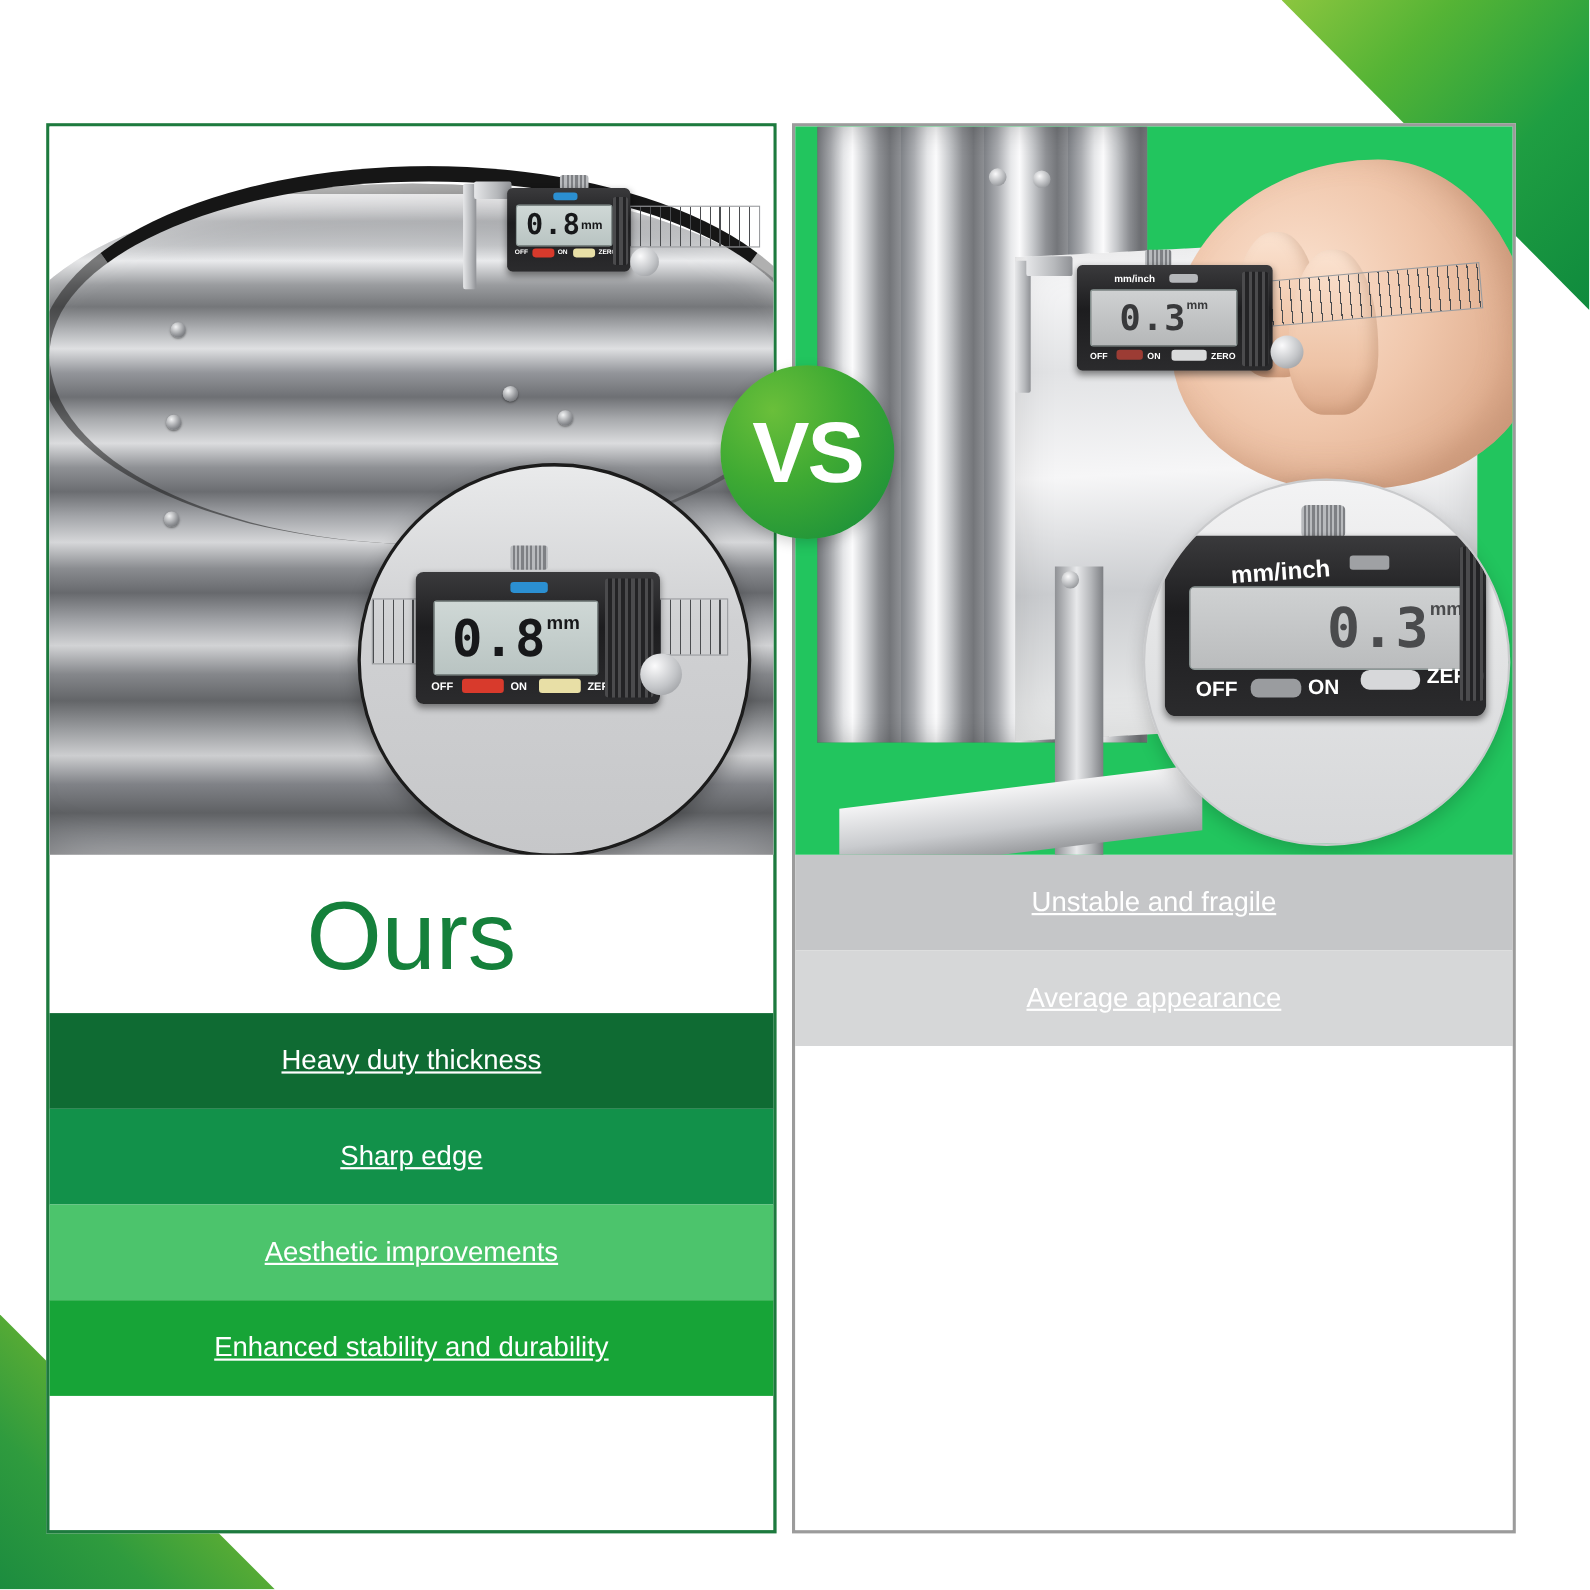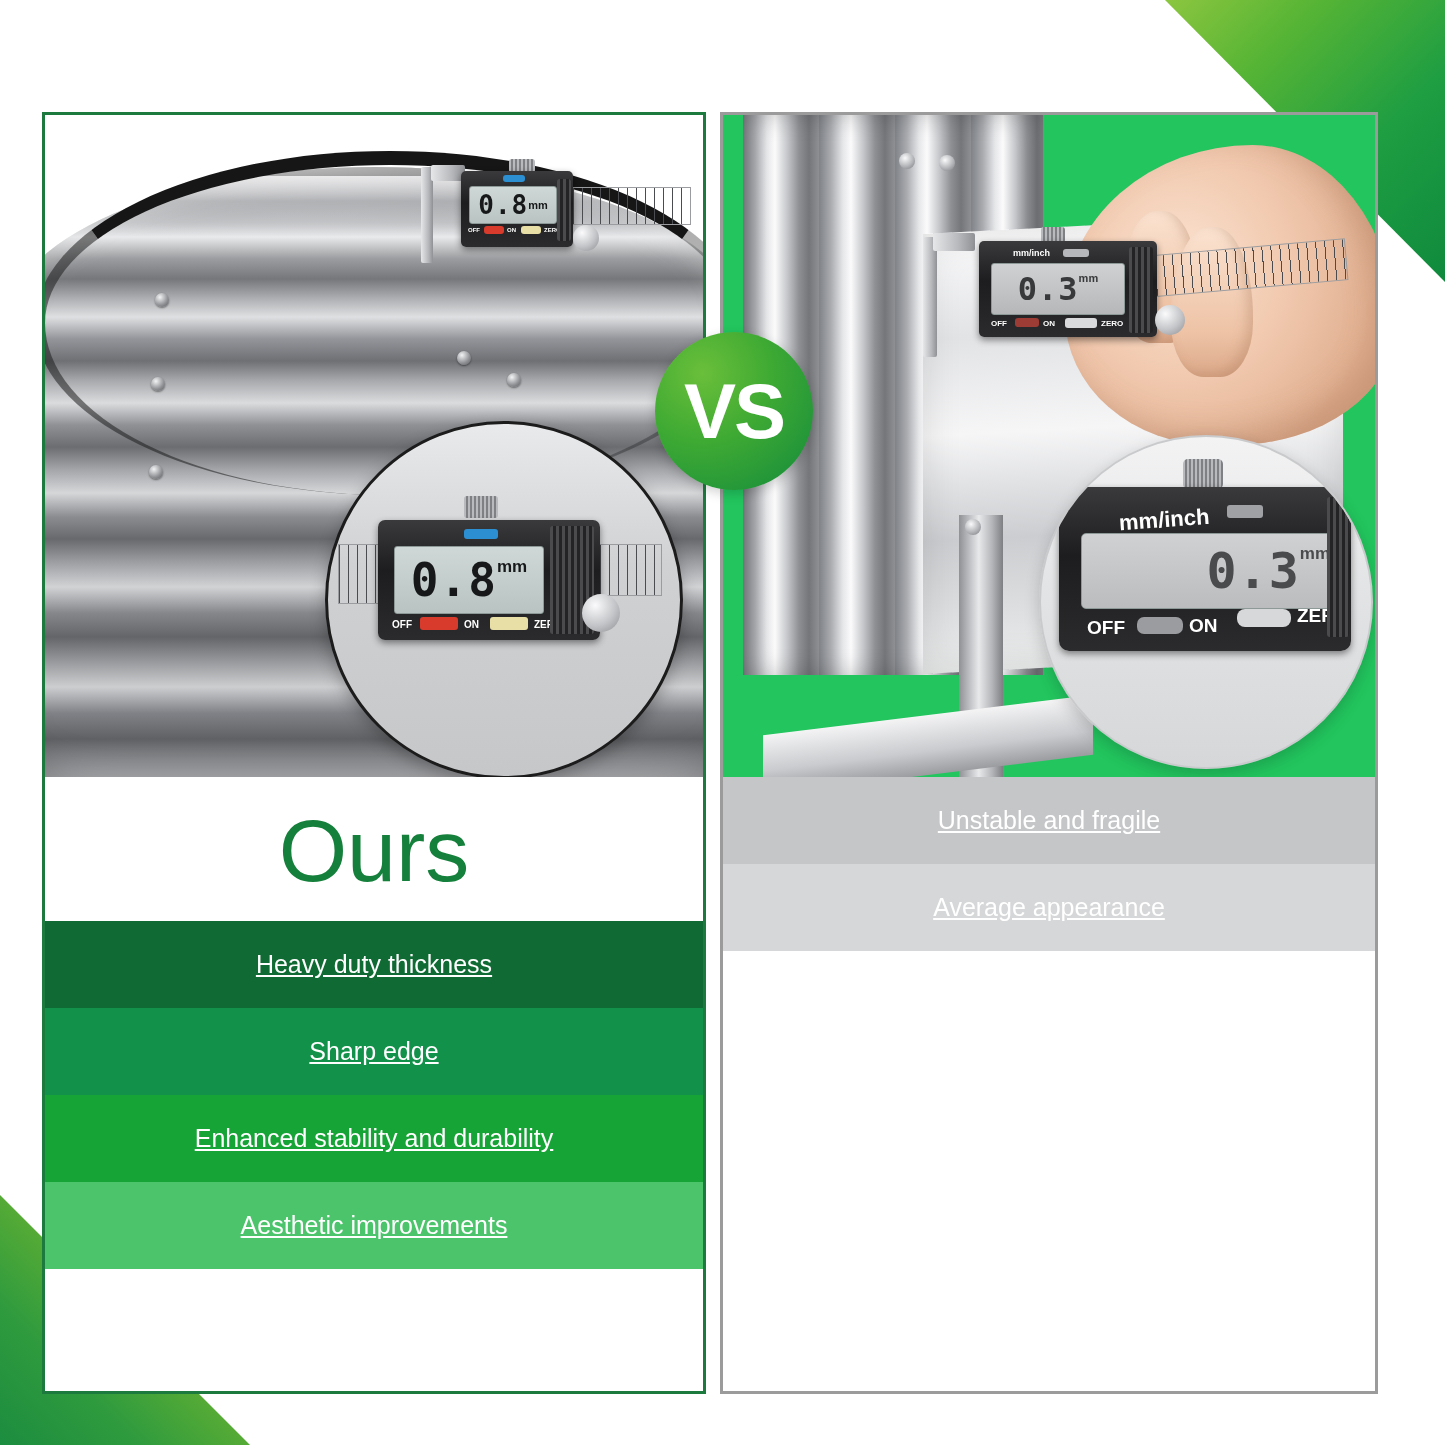--- a/index.html
+++ b/index.html
@@ -261,25 +261,25 @@
       </div>
 
       <div class="heading heading-ours">Ours</div>
 
       <div class="row" style="background:#0f6b33;">
         <span>Heavy duty thickness</span>
       </div>
       <div class="row" style="background:#12914a;">
         <span>Sharp edge</span>
       </div>
+      <div class="row" style="background:#4cc46c;">
+        <span>Aesthetic improvements</span>
+      </div>
       <div class="row" style="background:#17a437;">
         <span>Enhanced stability and durability</span>
-      </div>
-      <div class="row" style="background:#4cc46c;">
-        <span>Aesthetic improvements</span>
       </div>
 
     </div>
 
     <div class="panel panel-others">
 
       <div class="photo photo-others">
         <div class="corr-wall"></div>
         <div class="corr-sheet"></div>
         <div class="corr-leg"></div>

